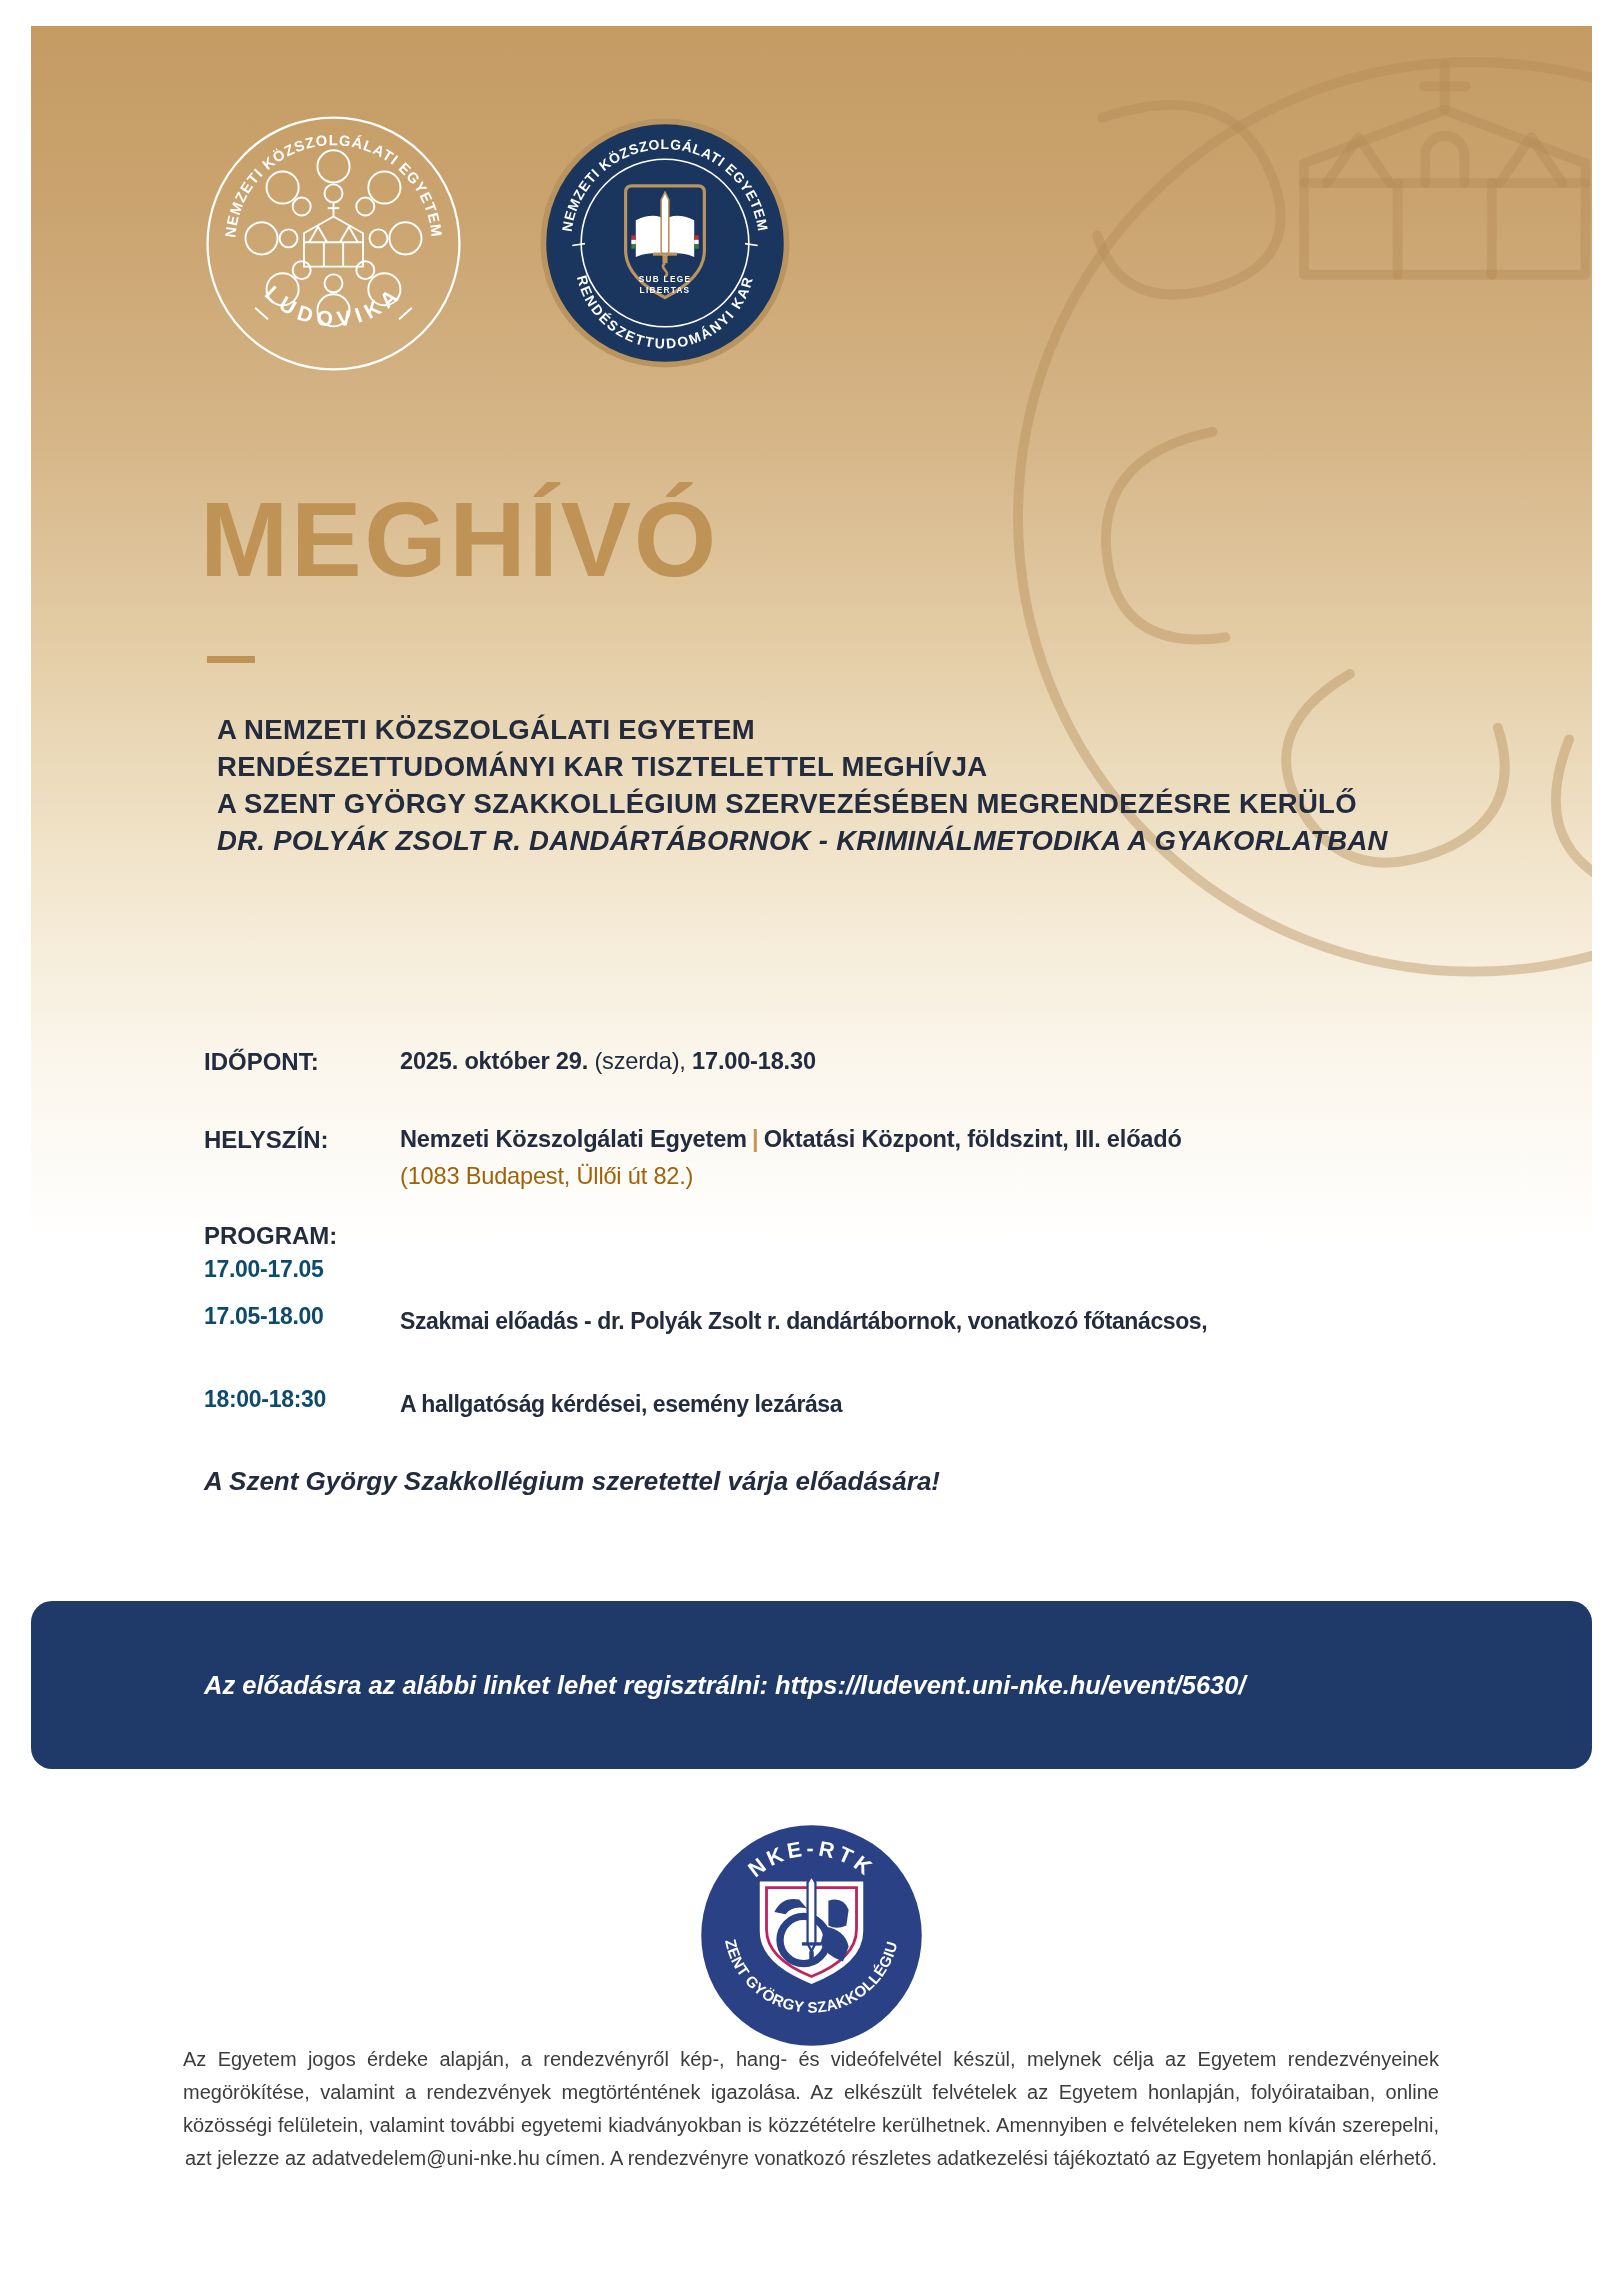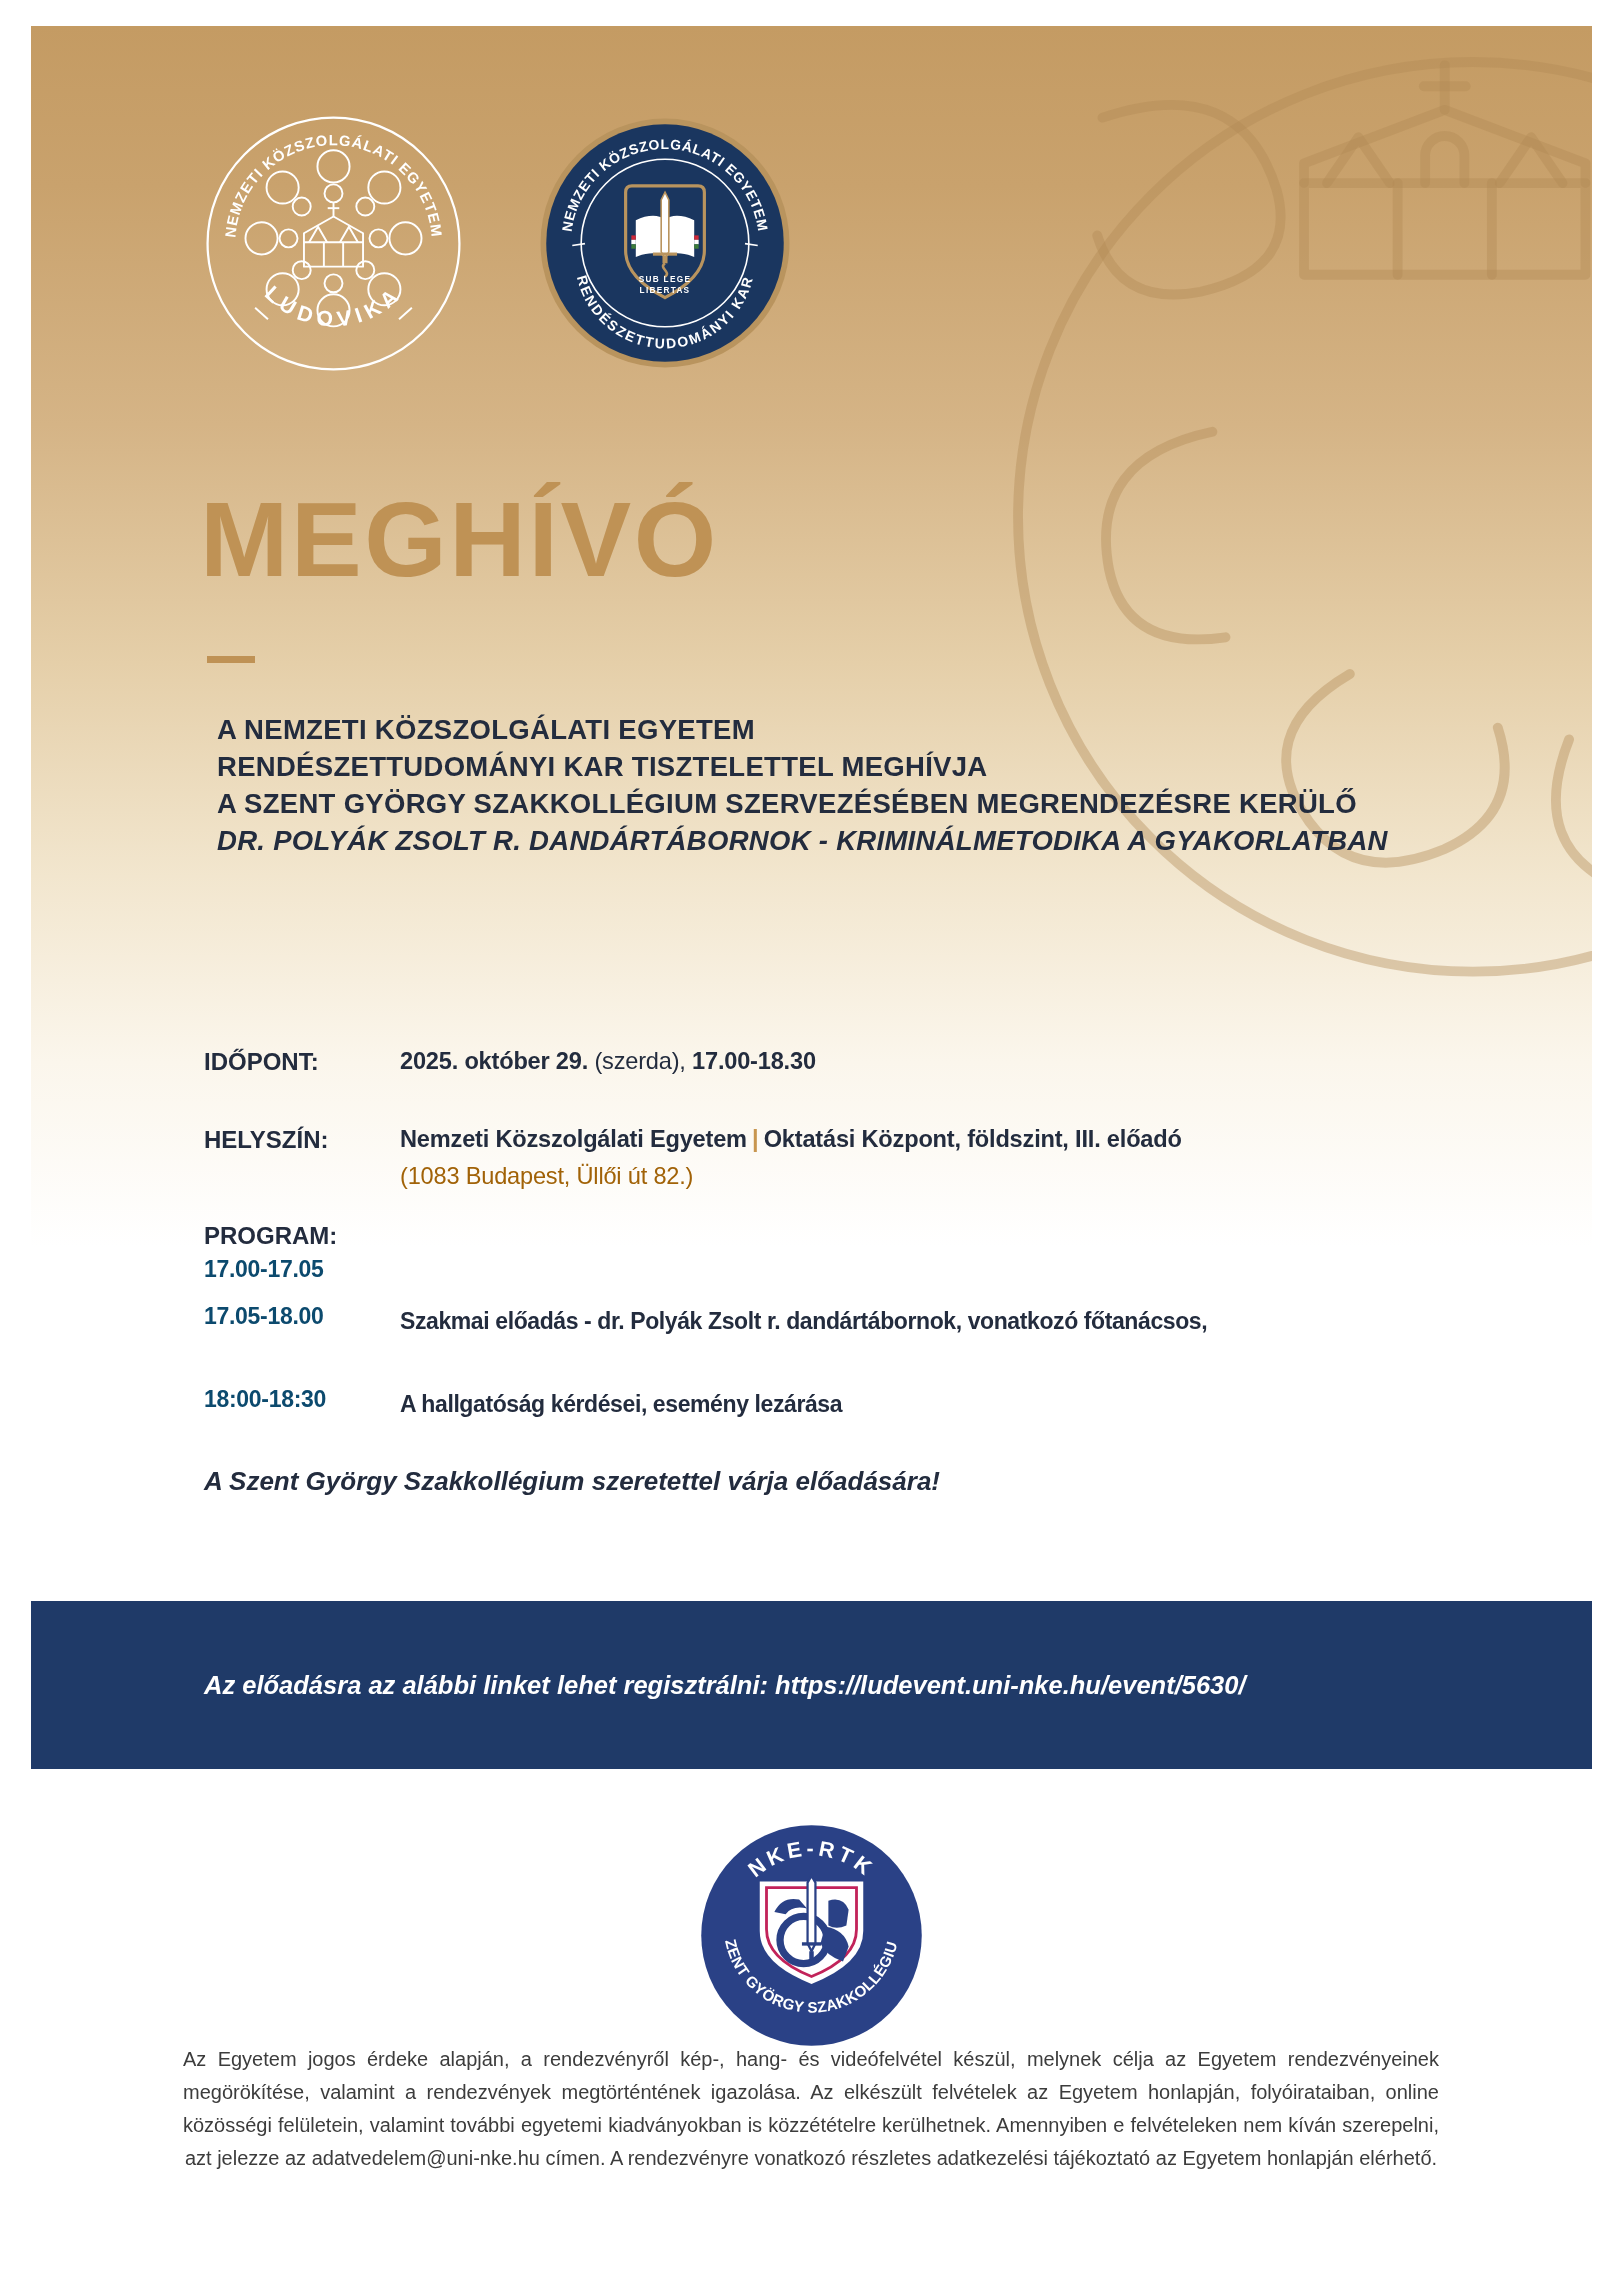--- a/index.html
+++ b/index.html
@@ -27,21 +27,21 @@
   .invitation .em{font-style:italic;}
   .lbl{position:absolute;left:204px;font-size:24px;font-weight:800;white-space:nowrap;color:#232C3E;}
   .val{position:absolute;left:400px;font-size:23.6px;font-weight:700;letter-spacing:-0.2px;white-space:nowrap;color:#232C3E;}
   .val .reg{font-weight:400;}
   .val .pipe{color:#C8964F;font-weight:700;padding:0 5.2px;}
   .addr{position:absolute;left:400px;top:1163px;font-size:23.6px;font-weight:400;letter-spacing:-0.2px;color:#a16207;white-space:nowrap;}
   .prog-time{position:absolute;left:204px;font-size:23px;font-weight:600;letter-spacing:-0.3px;white-space:nowrap;color:#0c4a6e;}
   .prog-text{position:absolute;left:400px;font-size:23px;font-weight:600;letter-spacing:-0.4px;white-space:nowrap;color:#232C3E;line-height:37px;}
   .prog-text b{font-weight:800;}
   .closing{position:absolute;left:204px;top:1466px;font-size:26px;font-weight:700;font-style:italic;white-space:nowrap;color:#232C3E;}
-  .banner{position:absolute;left:31px;top:1601px;width:1561px;height:168px;background:#1F3A68;}
+  .banner{position:absolute;left:31px;top:1601px;width:1561px;height:168px;background:#1F3A68;border-radius:21px;}
   .banner-text{
     position:absolute;left:173px;top:50%;transform:translateY(-50%);
     color:#ffffff;font-size:25.5px;font-weight:700;font-style:italic;white-space:nowrap;
   }
   .banner-text a{color:#ffffff;text-decoration:none;}
   #szakkollegium-logo{left:699px;top:1823px;width:225px;height:225px;}
   .footer{
     position:absolute;left:183px;top:2043px;width:1256px;
     font-size:20px;line-height:33px;color:#3C3C3C;
     text-align:justify;text-align-last:center;

